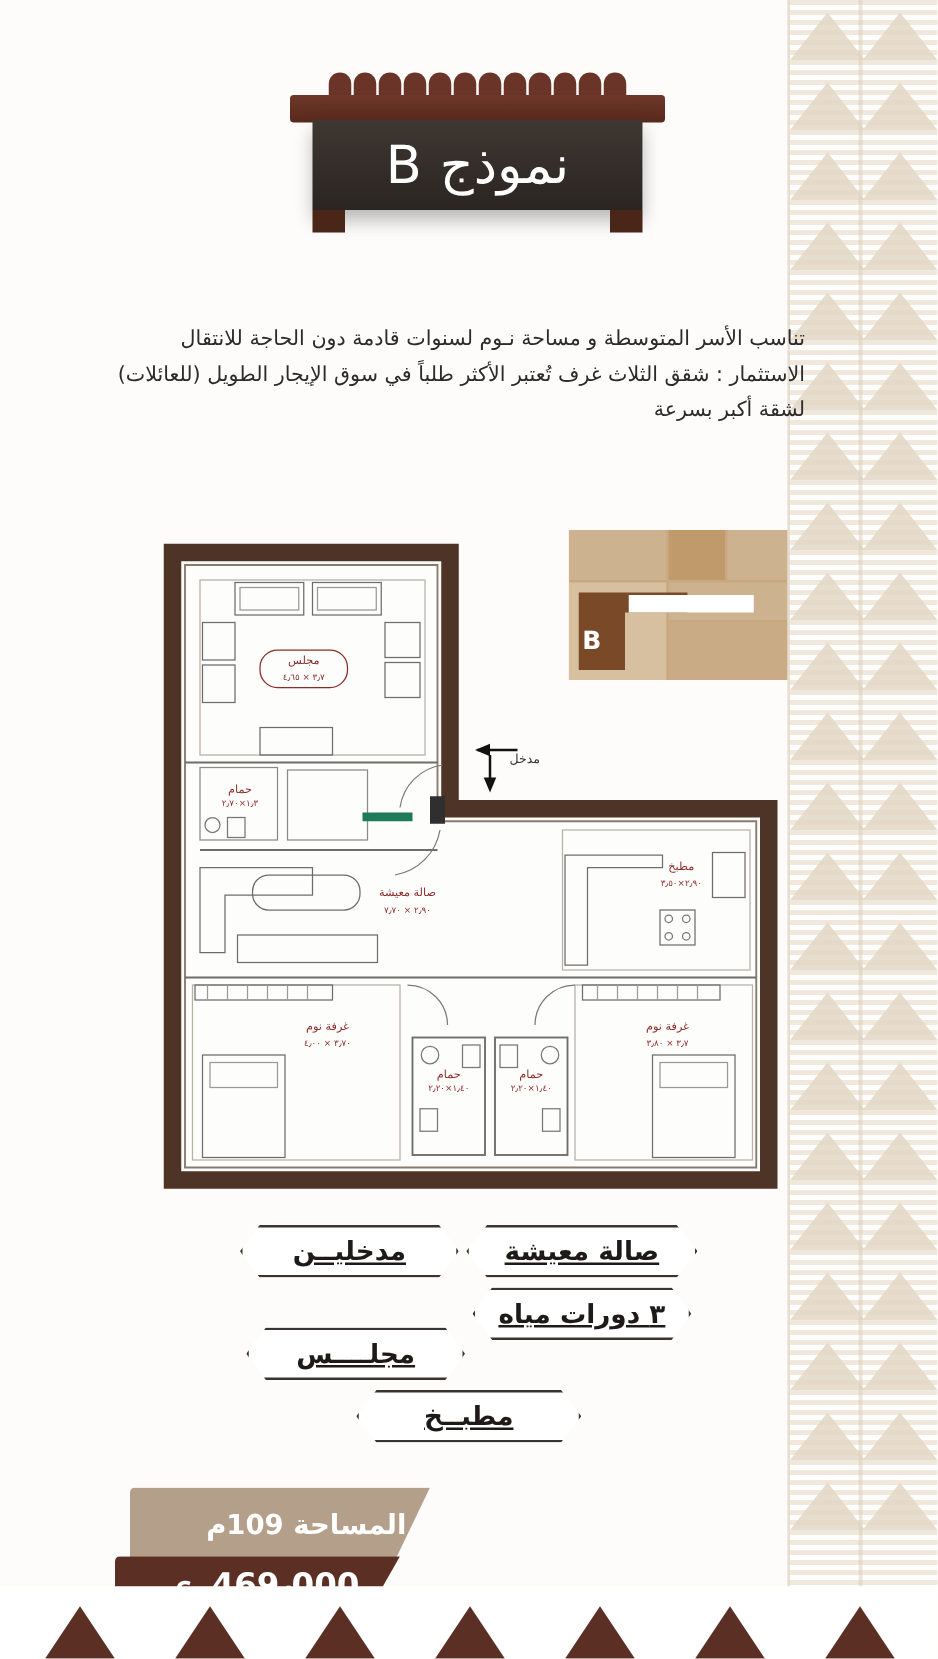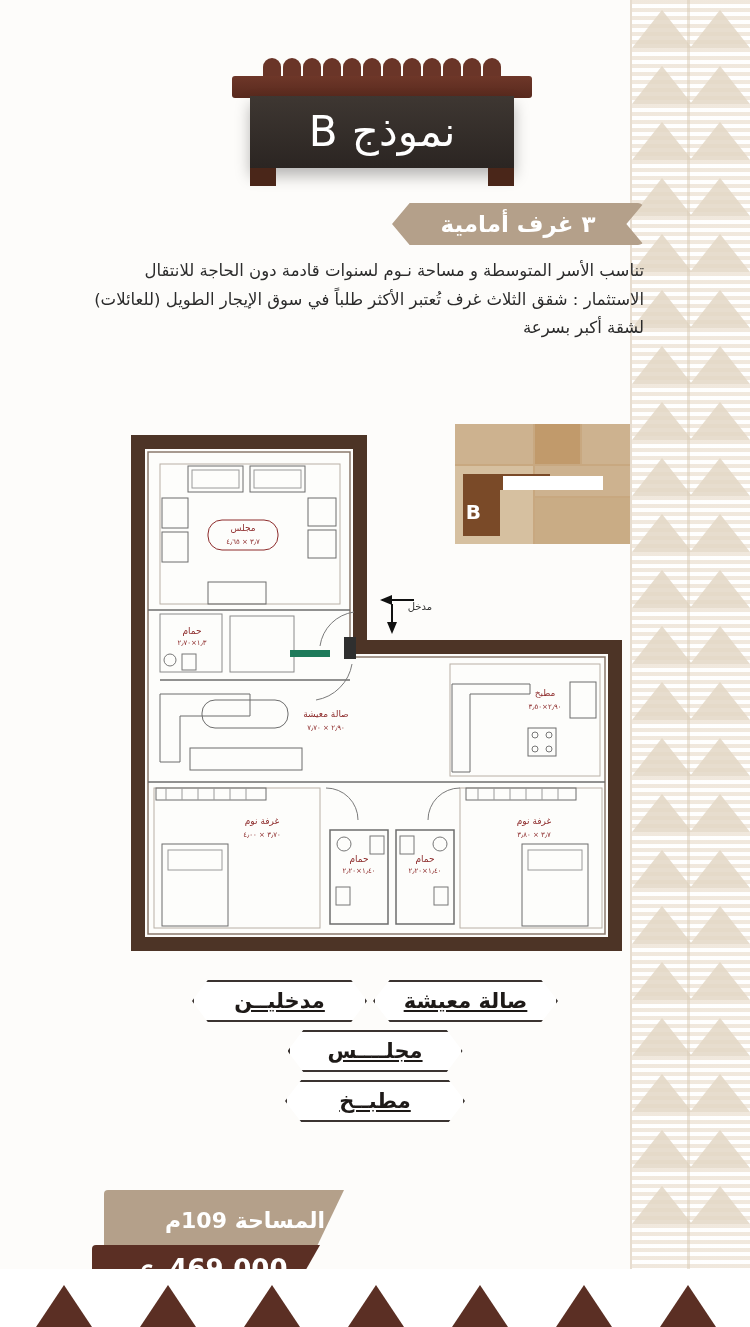--- a/index.html
+++ b/index.html
@@ -169,21 +169,21 @@
     color: #1e1a18;
     letter-spacing: 1px;
     font-weight: bold;
     text-decoration: underline;
   }
   .chip.w1 { width: 175px; }
   .chip.w2 { width: 185px; }
   .chip.w3 { width: 175px; }
   .chip.w4 { width: 185px; }
   .chip.w5 { width: 175px; }
-  .chip.w6 { width: 175px; }
+  .chip.w6 { width: 175px; margin-top: 32px; }
   .chip.w7 { width: 180px; }
 
   
   .area-tag {
     position: absolute; top: 1190px; left: 104px;
     width: 240px; height: 60px;
     background: #b4a08a;
     clip-path: polygon(0% 0%, 100% 0%, 88% 100%, 0% 100%);
     border-radius: 4px 0 0 4px;
     display: flex; align-items: center; justify-content: center; padding-left: 24px;
@@ -281,25 +281,20 @@
         <span></span>
     </div>
     <div class="plaque-top"></div>
     <div class="plaque-body">
       <div class="plaque-title">نموذج B</div>
     </div>
     <div class="plaque-foot-l"></div>
     <div class="plaque-foot-r"></div>
   </div>
 
-  <div class="ribbon">
-    <div class="ribbon-shape">
-      <span class="ribbon-text">٣ غرف أمامية</span>
-    </div>
-  </div>
 
   <div class="desc">
     <p>تناسب الأسر المتوسطة و مساحة نـوم لسنوات قادمة دون الحاجة للانتقال</p>
     <p>الاستثمار : شقق الثلاث غرف تُعتبر الأكثر طلباً في سوق الإيجار الطويل (للعائلات)</p>
     <p>لشقة أكبر بسرعة</p>
   </div>
 
   <div class="keymap">
     <svg width="175" height="120" viewBox="0 0 175 120" class="plan-svg">
       <rect x="0" y="0" width="175" height="120" fill="#c8a880"></rect>
@@ -426,20 +421,21 @@
       <path d="M330 356 A 32 32 0 0 0 298 388" fill="none" stroke="#7a7a7a" stroke-width="1"></path>
     </svg>
   </div>
 
   <div class="legend">
     <div class="legend-row">
       <div class="chip w2">صالة معيشة</div>
       <div class="chip w3">مدخليــن</div>
     </div>
     <div class="legend-row">
+      <div class="chip w5">٣ دورات مياه</div>
       <div class="chip w6">مجلــــس</div>
     </div>
     <div class="legend-row">
       <div class="chip w7">مطبــخ</div>
     </div>
   </div>
 
   <div class="area-tag">
     <span>المساحة 109م</span>
   </div>

